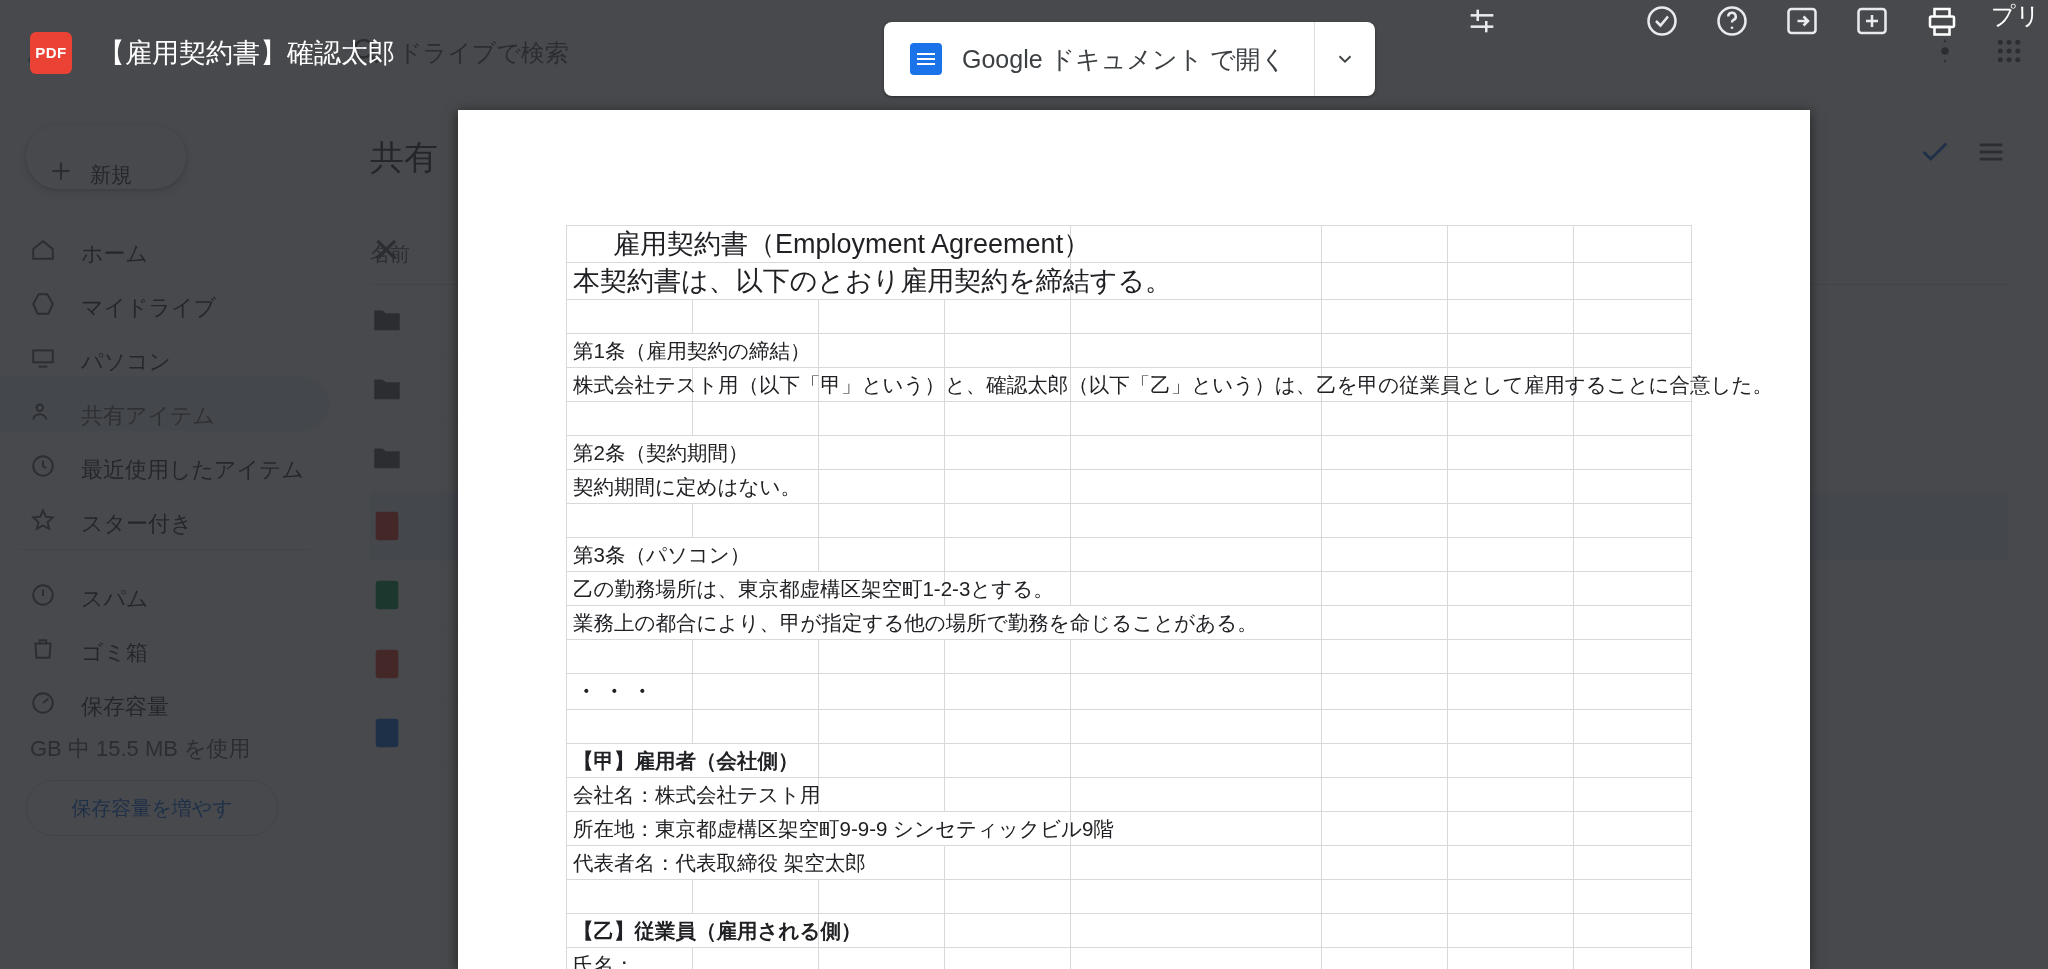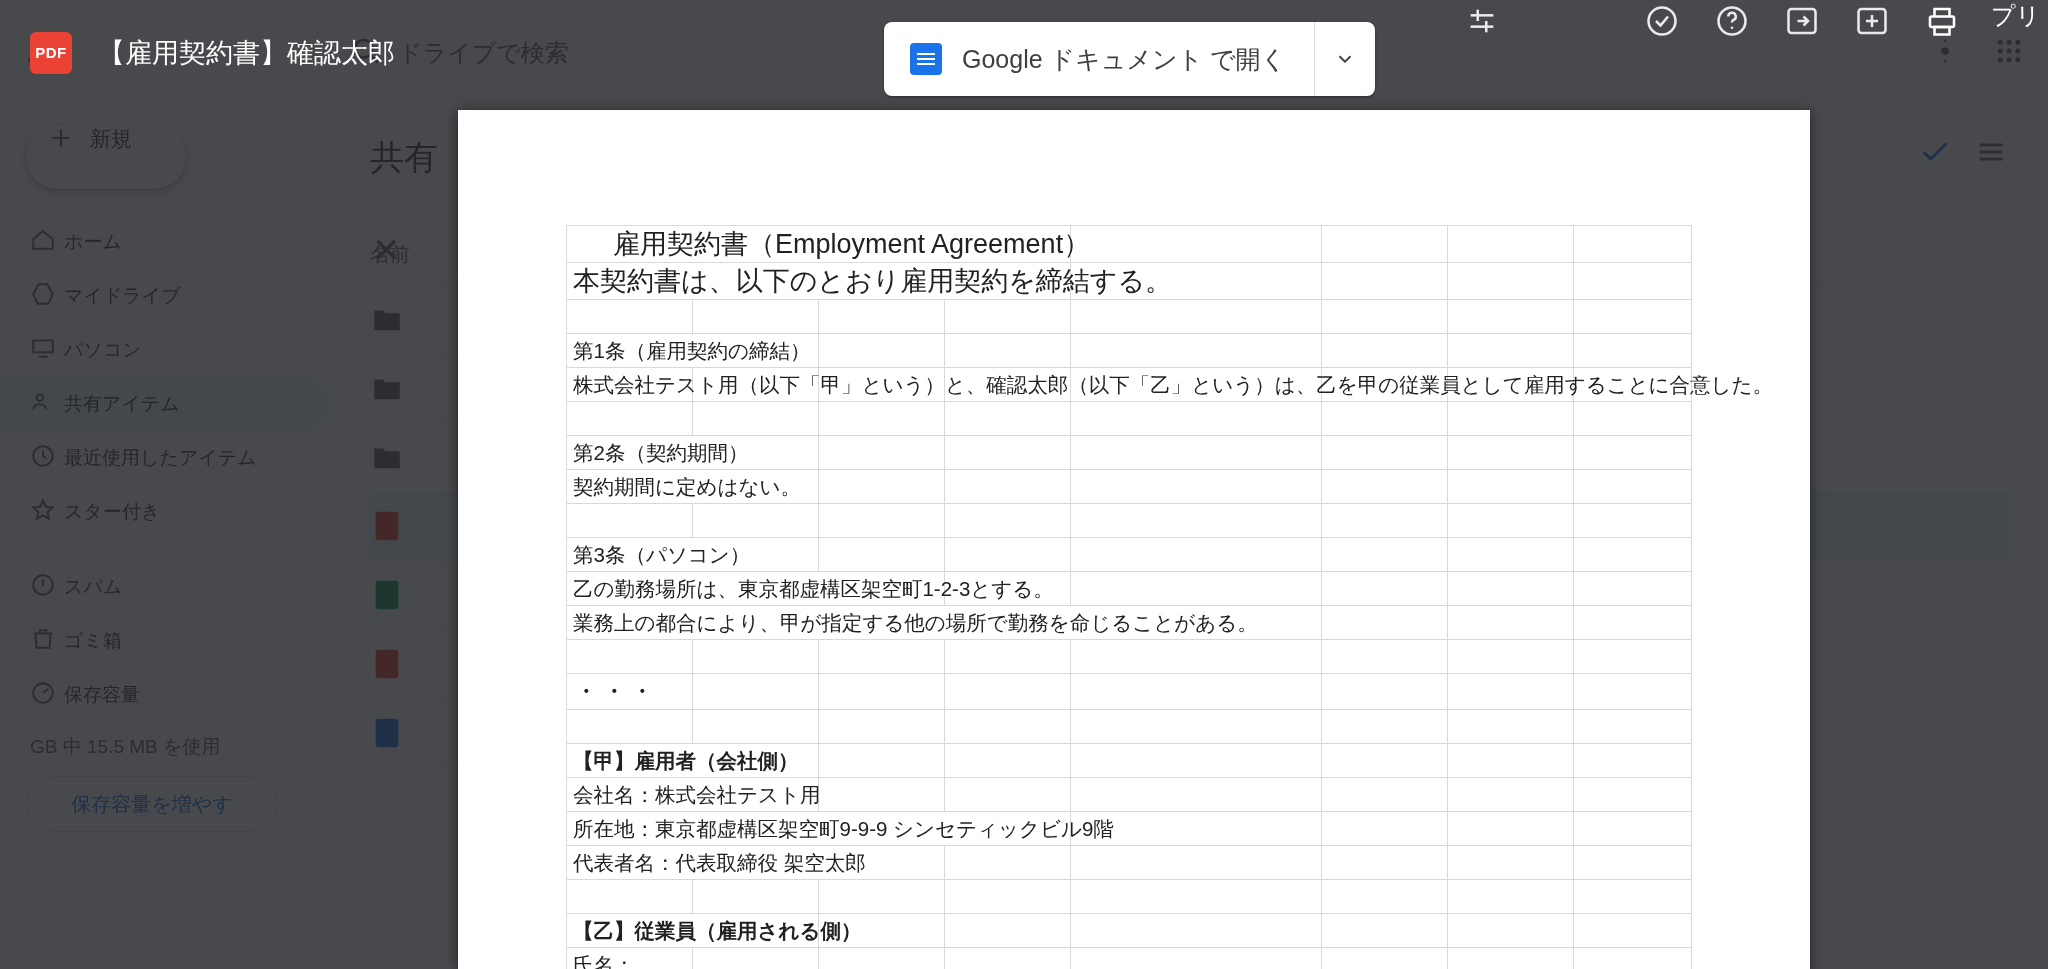--- a/index.html
+++ b/index.html
@@ -59,37 +59,37 @@
     background: #ffffff;
     padding-top: 14px;
     box-sizing: border-box;
   }
   .new-btn {
     margin: 6px 0 0 26px;
     width: 160px; height: 64px;
     border-radius: 32px;
     background: #ffffff;
     box-shadow: 0 1px 3px rgba(60,64,67,.3), 0 4px 8px 3px rgba(60,64,67,.15);
-    display: flex; align-items: flex-start; gap: 16px;
+    display: flex; align-items: flex-end; gap: 16px;
     padding-left: 22px;
     box-sizing: border-box;
     font-size: 21px;
     color: #3c4043;
   }
   .nav-item {
     height: 54px;
-    display: flex; align-items: center; gap: 8px;
+    display: flex; align-items: flex-end; gap: 25px;
     padding-left: 30px;
-    font-size: 19px;
+    font-size: 22px;
     color: #3c4043;
     border-radius: 0 27px 27px 0;
   }
-  .nav-item.active { background: #e8f0fe; color: #14532d; }
+  .nav-item.active { background: #e8f0fe; color: #737373; }
   .nav-sep { height: 1px; background: #e0e0e0; margin: 10px 20px; }
-  .storage-text { padding-left: 30px; font-size: 19px; color: #5f6368; margin-top: 12px; }
+  .storage-text { padding-left: 30px; font-size: 22px; color: #5f6368; margin-top: 12px; }
   .storage-btn {
     margin: 16px 0 0 26px;
     width: 250px; height: 54px;
     border: 1px solid #dadce0;
     border-radius: 27px;
     display: flex; align-items: center; justify-content: center;
     font-size: 20px; color: #1a73e8;
   }
 
   #drive-main {

